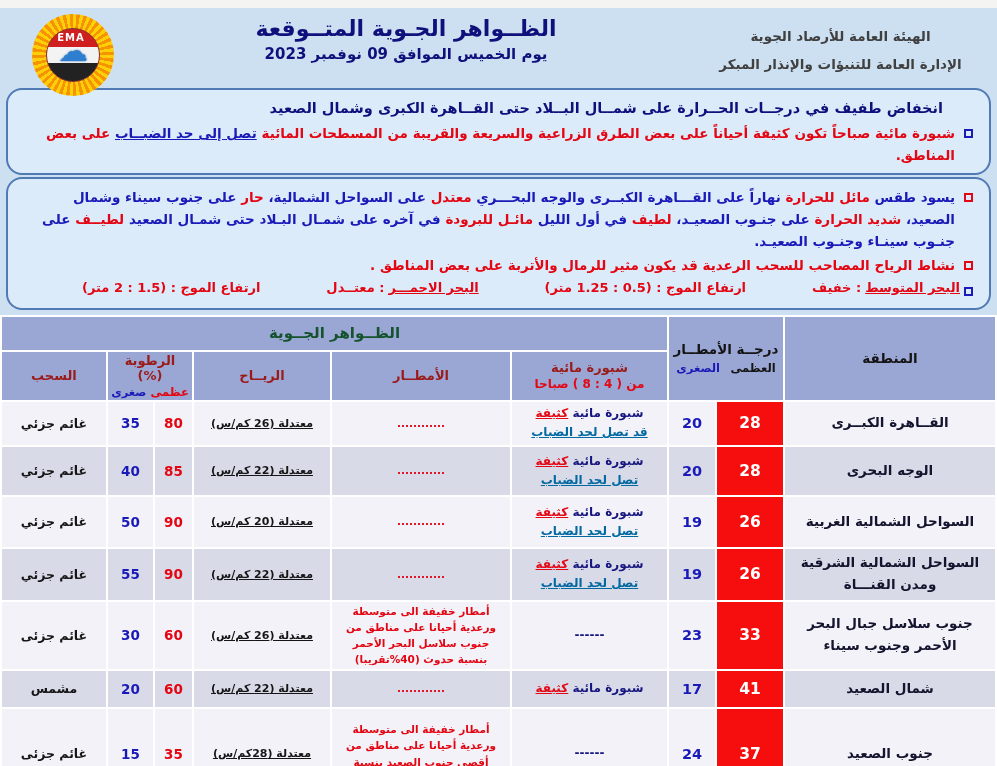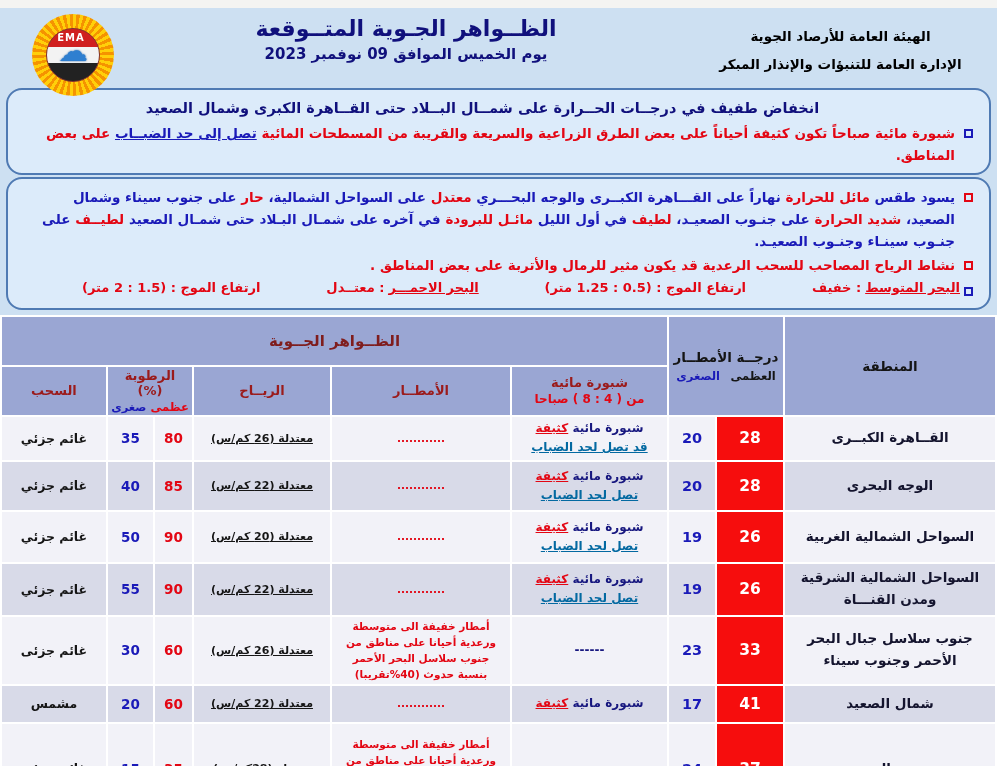--- a/index.html
+++ b/index.html
@@ -8,55 +8,55 @@
     font-family: "DejaVu Sans", sans-serif;
     background:#cde0f2;
     width:997px; height:766px;
     overflow:hidden;
     font-weight:bold;
   }
   .top-strip { height:8px; background:#f4f4f2; width:100%; }
 
   
   .header { display:flex; align-items:flex-start; padding:6px 14px 0 20px; height:78px; }
-  .authority { width:285px; text-align:center; color:#000000; font-size:13.5px; line-height:2.1; padding-top:8px; }
+  .authority { width:285px; text-align:center; color:#404040; font-size:13.5px; line-height:2.1; padding-top:8px; }
   .titlebox { flex:1; text-align:center; color:#10107c; padding-top:2px; }
   .title-main { font-size:22px; letter-spacing:0; }
   .title-date { font-size:15px; margin-top:4px; }
   .logo { position:relative; width:82px; height:82px; flex:none; margin-left:12px; }
   .logo-sun { position:absolute; inset:0; border-radius:50%;
     background:repeating-conic-gradient(#ffcf0a 0deg 5deg, #f59300 5deg 10deg); }
   .logo-inner { position:absolute; inset:17%; border-radius:50%; overflow:hidden;
     background:linear-gradient(#d01f1f 0 34%, #f3f3f3 34% 66%, #222 66% 100%);
     border:1px solid #803030; }
   .logo-ema { position:absolute; top:3px; left:0; right:4px; text-align:center;
     font-size:10px; color:#fff; letter-spacing:1px; }
   .logo-cloud { position:absolute; top:7px; left:0; right:0; text-align:center;
     font-size:30px; color:#2f7fd0; line-height:1; text-shadow:0 0 2px #1b5fa8; }
 
   
   .box { background:#dcebfa; border:2px solid #4f7ab3; border-radius:16px;
     margin:2px 6px 0 6px; padding:5px 16px 7px 14px; font-size:13.5px; line-height:1.6; }
-  .headline { text-align:center; color:#10107c; font-size:14.5px; margin:2px 30px 3px 0; }
+  .headline { text-align:right; color:#10107c; font-size:14.5px; margin:2px 30px 3px 0; }
   .bullet { display:flex; gap:9px; margin-top:3px; }
   .sq { width:9px; height:9px; border:2px solid #1a1ab8; flex:none; margin-top:6px; }
   .sq.red { border-color:#e30613; }
   .seg-red { color:#e30613; }
   .seg-blue { color:#1a1ab8; }
   .u { text-decoration:underline; }
   .sea { display:flex; align-items:center; justify-content:space-between;
     padding:1px 0 2px 60px; font-size:13px; }
   .sea-group { display:flex; gap:4px; align-items:center; }
 
   
   table { width:997px; border-collapse:collapse; table-layout:fixed; margin-top:5px; }
   th, td { border:2px solid #ffffff; text-align:center; vertical-align:middle; padding:1px 2px; overflow:hidden; }
   thead th { background:#9aa6d3; }
   .maroon { color:#9b1b1b; }
-  .th-main { font-size:15px; color:#7f1d1d; height:50px; }
+  .th-main { font-size:15px; color:#14532d; height:35px; }
   .th-region, .th-temp { color:#151515; font-size:13.5px; }
   .th-sub { font-size:13px; height:44px; }
   .temp-sub { display:flex; justify-content:space-around; font-size:11.5px; margin-top:4px; }
   .temp-sub .tmax-lbl { color:#151515; }
   .temp-sub .tmin-lbl { color:#1a1ab8; }
   .hum-sub { font-size:11.5px; margin-top:2px; }
   .fog2 { font-size:12px; margin-top:2px; }
 
   tr.rl td { background:#f2f2f8; }
   tr.rd td { background:#d8dae8; }

